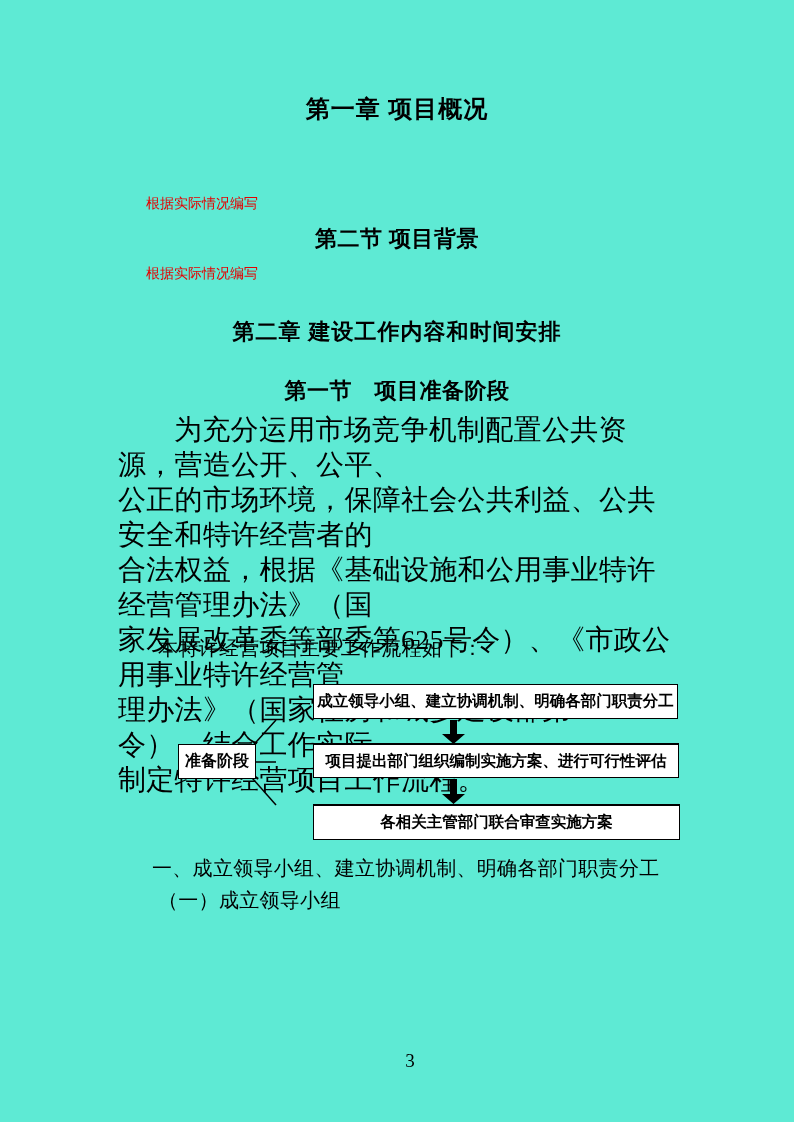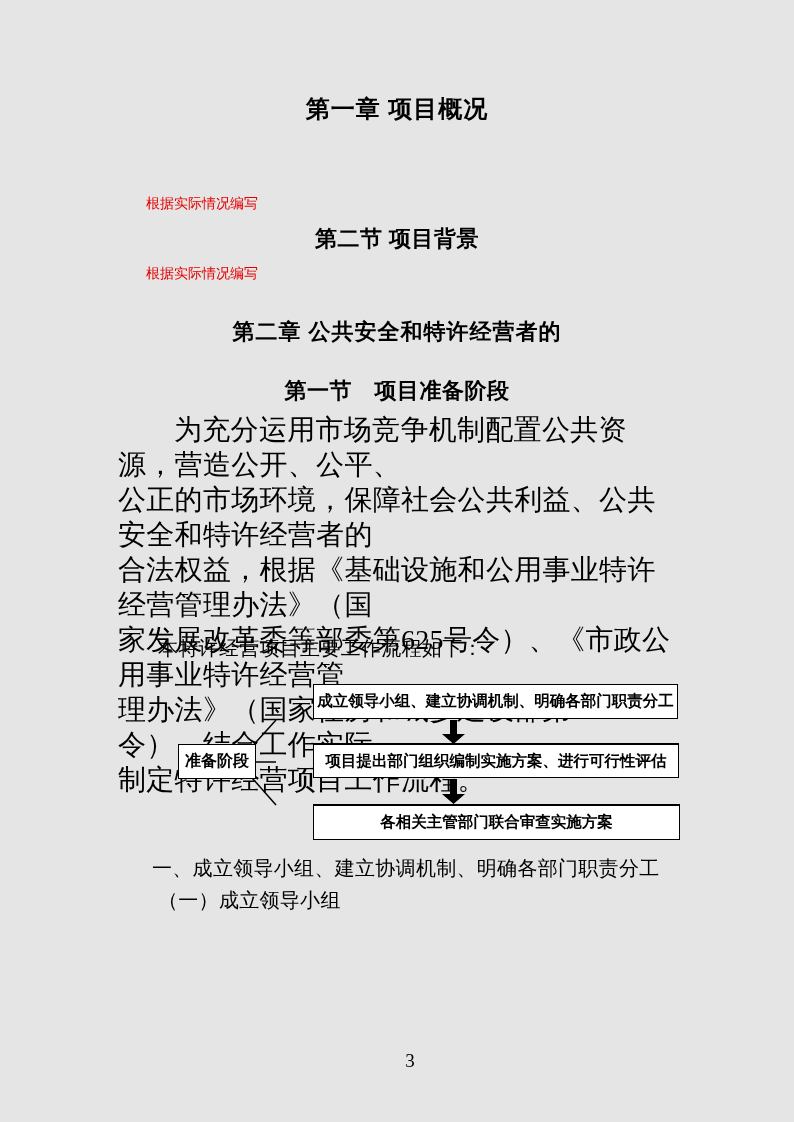--- a/index.html
+++ b/index.html
@@ -1,20 +1,20 @@
 <!DOCTYPE html>
 <html><head>
 <meta charset="utf-8">
 <style>
   html,body{margin:0;padding:0;background:#888;}
   .page{
     position:relative;
     width:794px;height:1122px;
     margin:0 auto;
-    background:#e5e5e5;
+    background:#5eead4;
     font-family:"Liberation Serif", serif;
     color:#000;
     overflow:hidden;
   }
   .abs{position:absolute;}
   .center{left:0;width:794px;text-align:center;}
   .h-chapter{
     font-family:"Liberation Sans", sans-serif;
     font-weight:bold;
     font-size:24px;line-height:30px;
@@ -85,21 +85,21 @@
 
   <div class="abs center h-chapter" style="top:94px">第一章 项目概况</div>
 
 
   <div class="abs note-red" style="top:189px">根据实际情况编写</div>
 
   <div class="abs center h-section" style="top:225px">第二节 项目背景</div>
 
   <div class="abs note-red" style="top:259px">根据实际情况编写</div>
 
-  <div class="abs center h-chapter h-chapter2" style="top:317px">第二章 公共安全和特许经营者的</div>
+  <div class="abs center h-chapter h-chapter2" style="top:317px">第二章 建设工作内容和时间安排</div>
 
   <div class="abs center h-section" style="top:377px">第一节　项目准备阶段</div>
 
   <div class="abs body-par" style="top:412px">为充分运用市场竞争机制配置公共资源，营造公开、公平、
 公正的市场环境，保障社会公共利益、公共安全和特许经营者的
 合法权益，根据《基础设施和公用事业特许经营管理办法》（国
 家发展改革委等部委第625号令）、《市政公用事业特许经营管
 理办法》（国家住房和城乡建设部第126令），结合工作实际，
 制定特许经营项目工作流程。</div>
 

